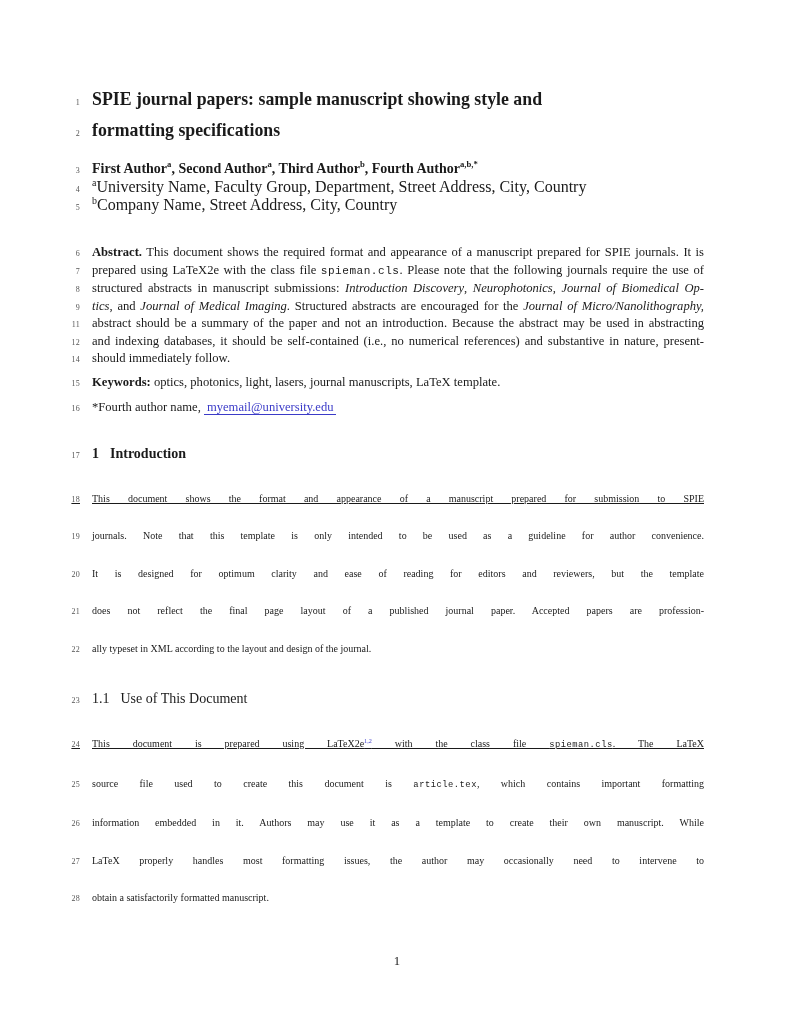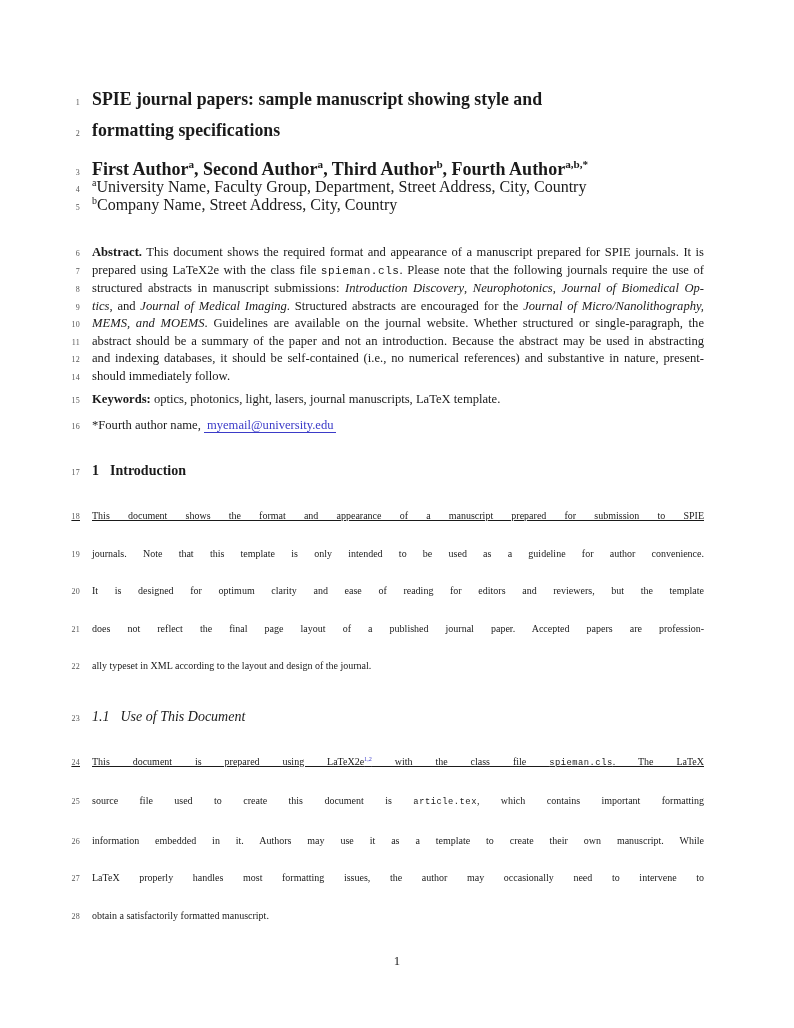--- a/index.html
+++ b/index.html
@@ -26,31 +26,31 @@
   }
   .content {
     margin-left: 12px;
     width: 612px;
     font-size: 10px;
     line-height: 17.5px;
   }
   
   .t-title .content   { font-size: 17.8px; font-weight: bold; line-height: 31px; }
   .t-authors          { margin-top: 14px; }
-  .t-authors .content { font-size: 18px; font-weight: bold; line-height: 18px; }
+  .t-authors .content { font-size: 14px; font-weight: bold; line-height: 18px; }
   .t-affil .content   { font-size: 16px; line-height: 17.5px; }
   .t-absfirst         { margin-top: 31px; }
   .t-absfirst .content, .t-abs .content, .t-absend .content,
   .t-keywords .content, .t-footnote .content { font-size: 12.6px; line-height: 17.5px; }
   .t-keywords         { margin-top: 6px; }
   .t-footnote         { margin-top: 8px; }
   .t-section          { margin-top: 28px; }
   .t-section .content { font-size: 14px; font-weight: bold; line-height: 18px; }
   .t-subsection          { margin-top: 33px; }
-  .t-subsection .content { font-size: 14px; font-style: italic; line-height: 18px; }
+  .t-subsection .content { font-size: 14px; line-height: 18px; }
   .t-bodyfirst        { margin-top: 27px; text-decoration: underline; }
   .t-body             { margin-top: 20px; }
   .t-bodyend          { margin-top: 20px; }
   
   .t-absfirst .content, .t-abs .content,
   .t-bodyfirst .content, .t-body .content {
     text-align: justify;
     text-align-last: justify;
   }
   
@@ -118,24 +118,20 @@
       </div>
       <div class="line t-abs">
         <span class="num">8</span>
         <div class="content"><span>structured abstracts in manuscript submissions: </span><span class="sg-i">Introduction Discovery</span><span>, </span><span class="sg-i">Neurophotonics</span><span>, </span><span class="sg-i">Journal of Biomedical Op-</span></div>
       </div>
       <div class="line t-abs">
         <span class="num">9</span>
         <div class="content"><span class="sg-i">tics</span><span>, and </span><span class="sg-i">Journal of Medical Imaging</span><span>. Structured abstracts are encouraged for the </span><span class="sg-i">Journal of Micro/Nanolithography,</span></div>
       </div>
       <div class="line t-abs">
-        <span class="num">10</span>
-        <div class="content"><span class="sg-i">MEMS, and MOEMS</span><span>. Guidelines are available on the journal website. Whether structured or single-paragraph, the</span></div>
-      </div>
-      <div class="line t-abs">
         <span class="num">11</span>
         <div class="content"><span>abstract should be a summary of the paper and not an introduction. Because the abstract may be used in abstracting</span></div>
       </div>
       <div class="line t-abs">
         <span class="num">12</span>
         <div class="content"><span>and indexing databases, it should be self-contained (i.e., no numerical references) and substantive in nature, present-</span></div>
       </div>
       <div class="line t-absend">
         <span class="num">14</span>
         <div class="content"><span>should immediately follow.</span></div>

